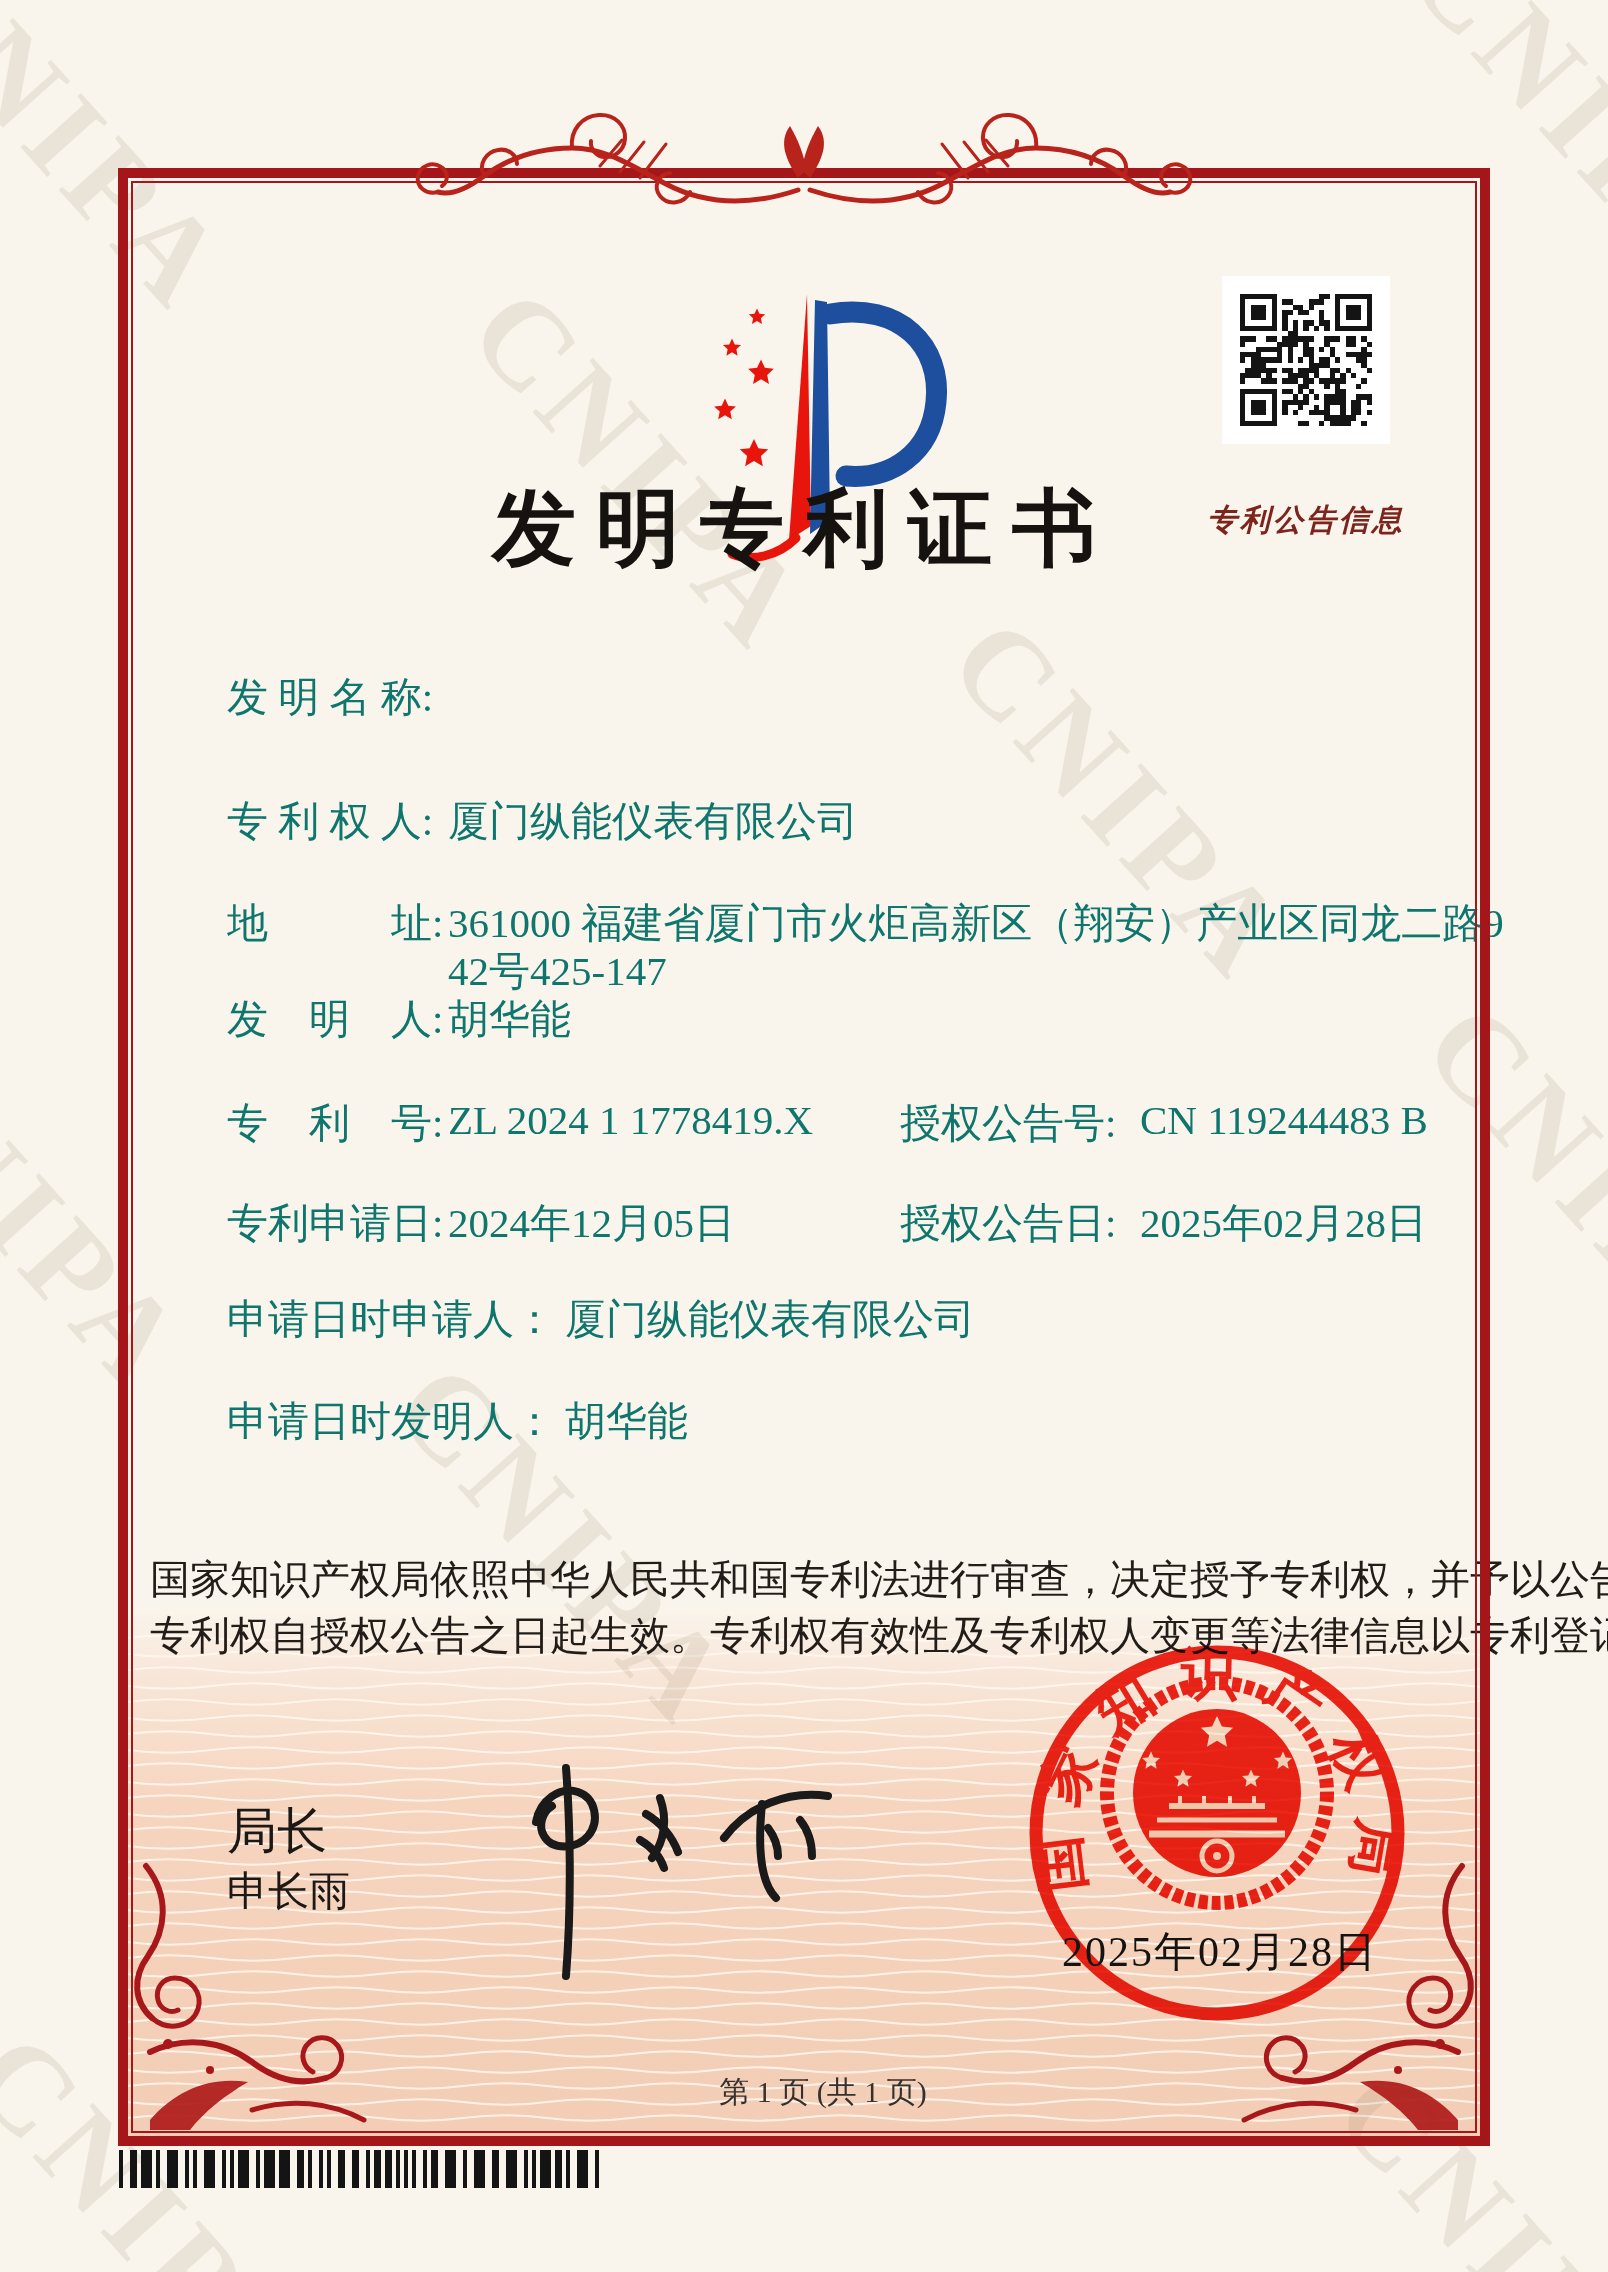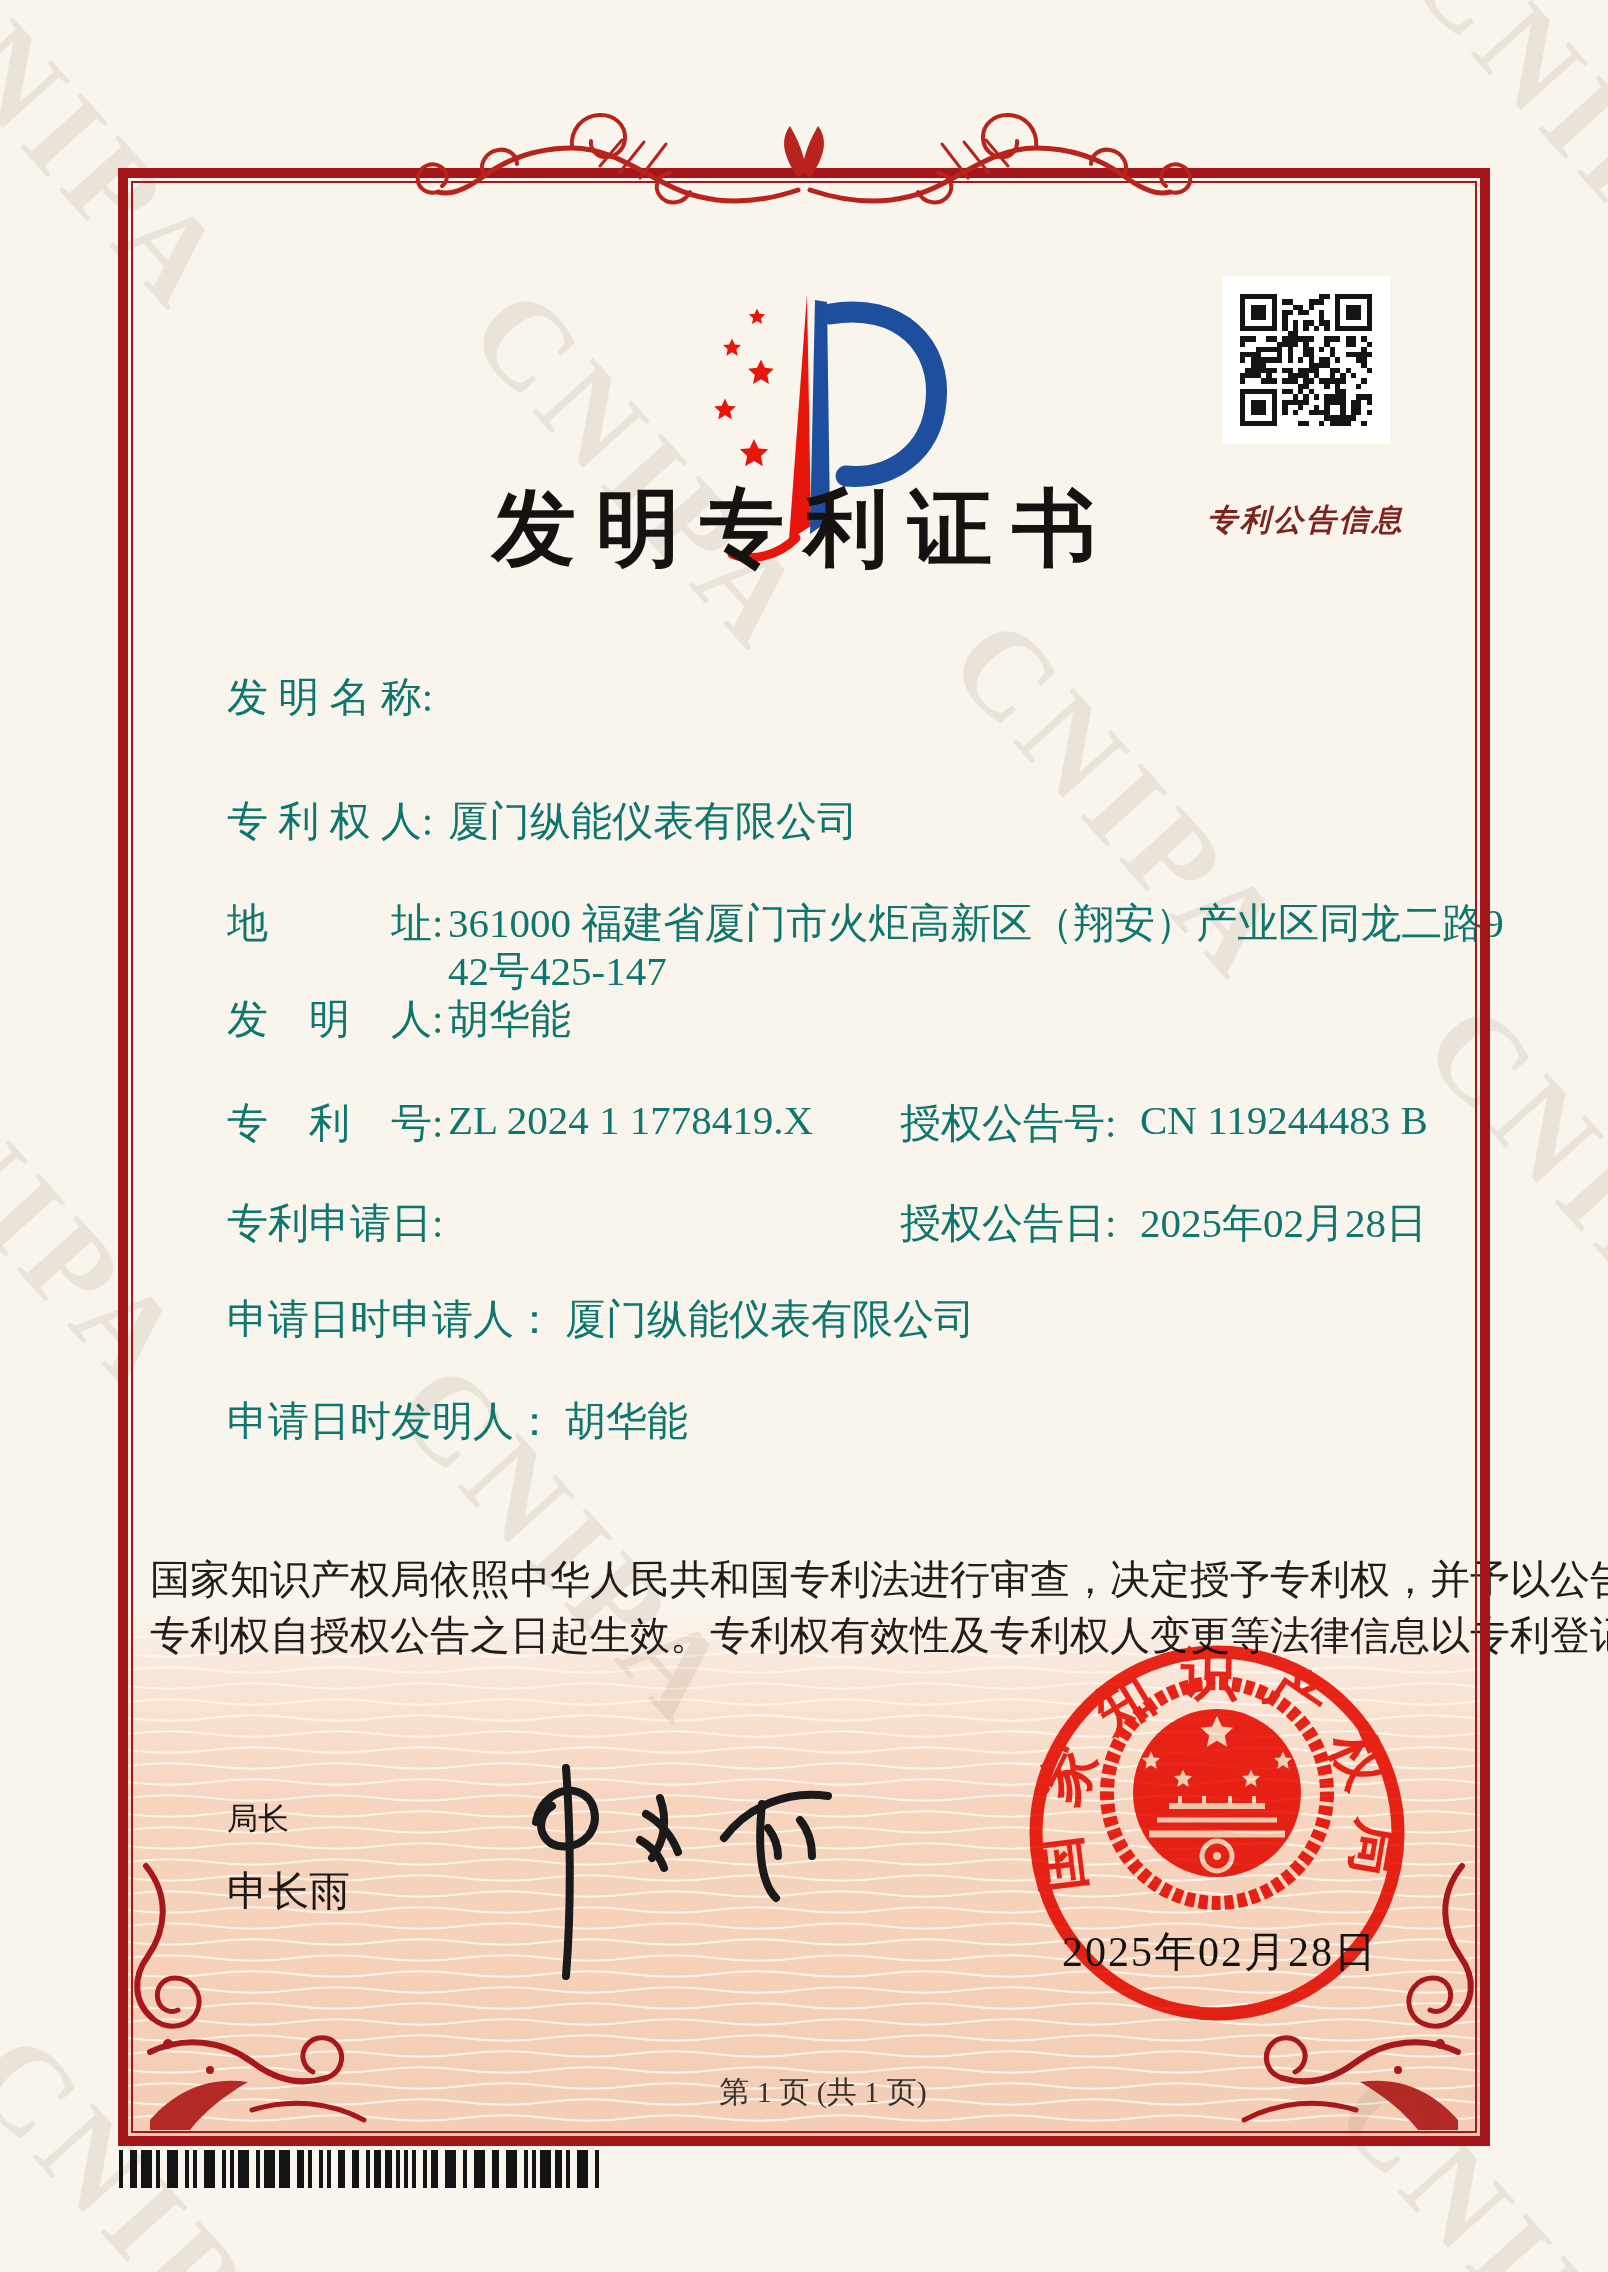--- a/index.html
+++ b/index.html
@@ -30,21 +30,21 @@
   .qr-box svg{position:absolute;left:18px;top:18px;}
   .qr-label{position:absolute;left:1196px;top:500px;width:220px;z-index:3;text-align:center;
       font-size:30px;letter-spacing:3px;color:#7d241c;font-weight:bold;font-style:italic;}
   .title{position:absolute;left:0;top:472px;width:1608px;z-index:3;text-align:center;
       font-size:84px;font-weight:bold;letter-spacing:20px;color:#151210;}
 
   
   .lbl,.val{position:absolute;z-index:3;font-size:41px;color:#0f766e;white-space:nowrap;}
   .para{position:absolute;left:150px;width:1310px;z-index:3;text-align:center;font-size:40px;color:#221d19;white-space:nowrap;}
 
-  .director-label{position:absolute;left:227px;top:1798px;z-index:3;font-size:31px;color:#1b1815;}
+  .director-label{position:absolute;left:227px;top:1798px;z-index:3;font-size:50px;color:#1b1815;}
   .director-name{position:absolute;left:227px;top:1864px;z-index:3;font-size:41px;color:#1b1815;}
   .signature{position:absolute;left:480px;top:1730px;z-index:6;}
 
   .seal{position:absolute;left:1010px;top:1620px;z-index:6;opacity:0.95;mix-blend-mode:multiply;}
   .seal-date{position:absolute;left:1040px;top:1924px;width:360px;z-index:7;text-align:center;
       font-size:42px;color:#161413;letter-spacing:2px;}
 
   .page-info{position:absolute;left:0;top:2072px;width:1608px;z-index:3;text-align:center;font-size:30px;color:#35302b;padding-left:19px;}
   .barcode{position:absolute;left:119px;top:2150px;z-index:3;}
 </style>
@@ -493,20 +493,21 @@
 
   <div class="lbl" style="left:227px;top:992px">发　明　人:</div>
   <div class="val" style="left:448px;top:992px">胡华能</div>
 
   <div class="lbl" style="left:227px;top:1096px">专　利　号:</div>
   <div class="val" style="left:448px;top:1096px">ZL 2024 1 1778419.X</div>
   <div class="lbl" style="left:900px;top:1096px">授权公告号:</div>
   <div class="val" style="left:1140px;top:1096px">CN 119244483 B</div>
 
   <div class="lbl" style="left:227px;top:1196px">专利申请日:</div>
+  <div class="val" style="left:448px;top:1196px">2024年12月05日</div>
   <div class="lbl" style="left:900px;top:1196px">授权公告日:</div>
   <div class="val" style="left:1140px;top:1196px">2025年02月28日</div>
 
   <div class="lbl" style="left:227px;top:1292px">申请日时申请人：</div>
   <div class="val" style="left:565px;top:1292px">厦门纵能仪表有限公司</div>
 
   <div class="lbl" style="left:227px;top:1394px">申请日时发明人：</div>
   <div class="val" style="left:565px;top:1394px">胡华能</div>
 
   <div class="para" style="top:1552px">国家知识产权局依照中华人民共和国专利法进行审查，决定授予专利权，并予以公告。</div>

